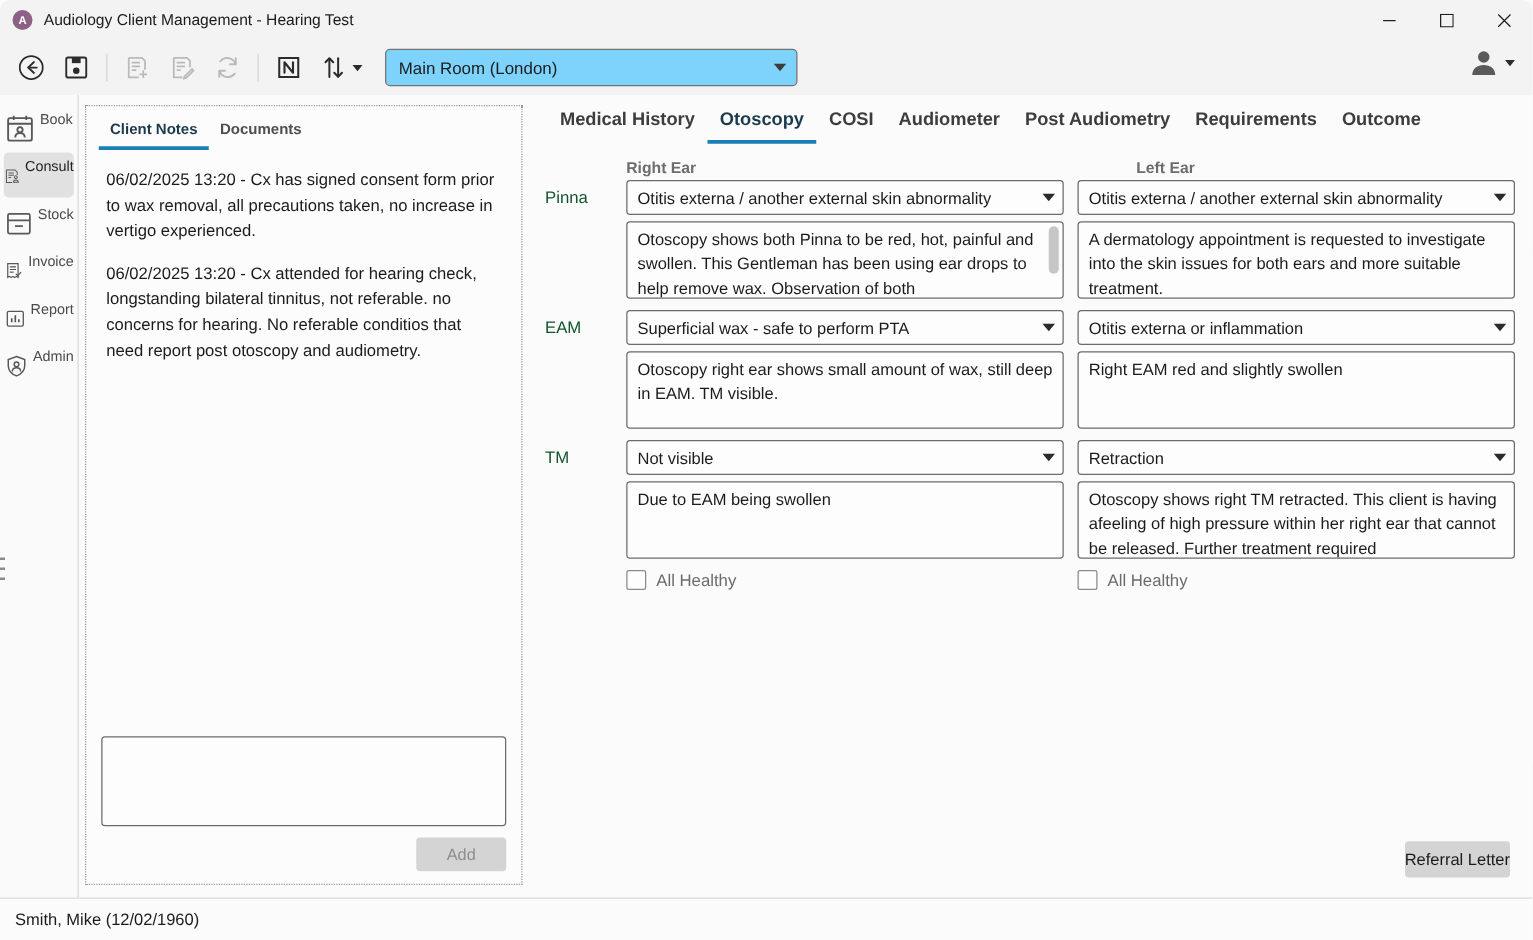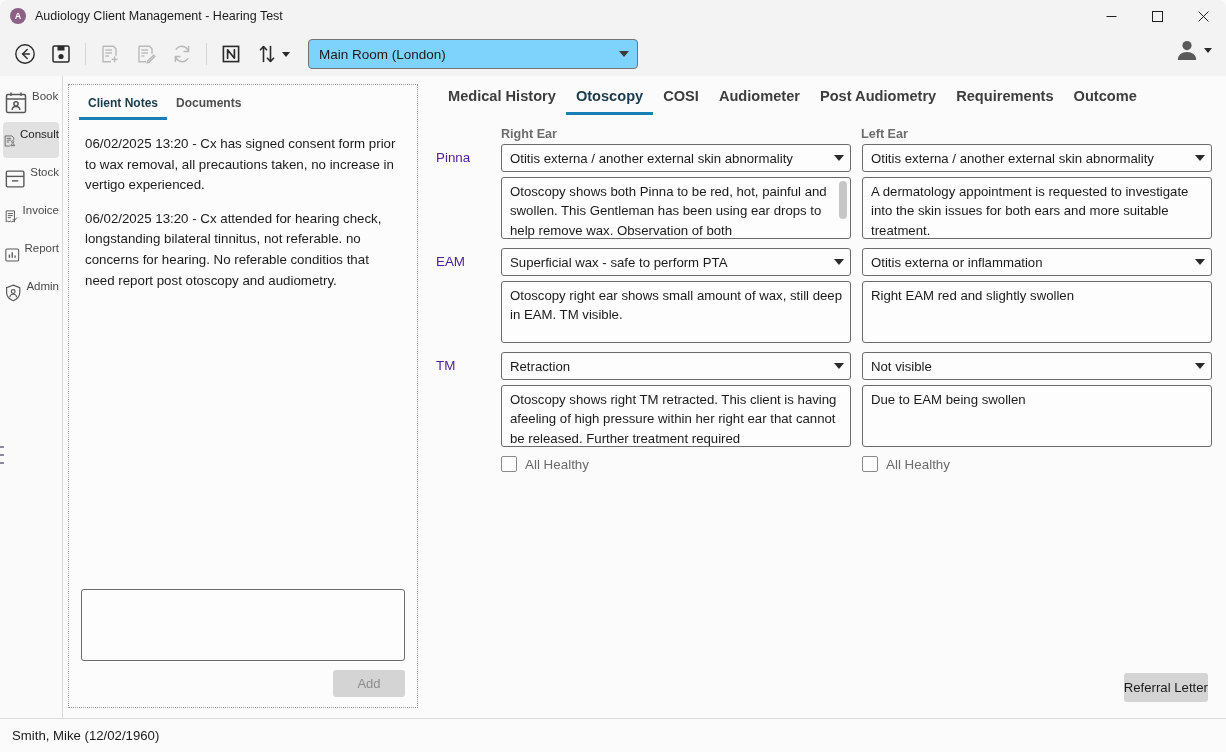--- a/index.html
+++ b/index.html
@@ -165,32 +165,32 @@
   .tab {
     font-size: 14.6px; font-weight: bold;
     color: #3d3d3d;
     padding: 4px 10px 8px 10px;
     border-bottom: 3px solid transparent;
     white-space: nowrap;
   }
   .tab.active { color: #1b3b4d; border-bottom-color: #1a7fb5; }
 
   .ear-headers {
-    display:flex; margin-top: 12px; padding-left: 65px;
+    display:flex; margin-top: 12px; padding-left: 65px; gap: 48px;
   }
   .ear-head {
     font-size: 12.6px; font-weight: bold; color: #6d6d6d;
   }
   .ear-head.right { width: 360px; }
 
   .rows { margin-top: 3px; }
   .row { display:flex; margin-bottom: 9px; }
   .row-label {
     width: 65px; min-width:65px;
-    font-size: 13.4px; color: #4c1d95;
+    font-size: 13.4px; color: #14532d;
     padding-top: 6px;
   }
   .col { width: 350px; }
   .col + .col { margin-left: 11px; }
 
   .sel {
     height: 26px;
     border: 1px solid #6b6b6b;
     border-radius: 3px;
     background: #fdfdfd;
@@ -511,34 +511,34 @@
             <div class="ta">
               <span>Right EAM red and slightly swollen</span>
             </div>
           </div>
         </div>
 
         <div class="row">
           <div class="row-label">TM</div>
           <div class="col">
             <div class="sel">
+              <span>Not visible</span>
+              <span class="caret"></span>
+            </div>
+            <div class="ta">
+              <span>Due to EAM being swollen</span>
+            </div>
+          </div>
+          <div class="col">
+            <div class="sel">
               <span>Retraction</span>
               <span class="caret"></span>
             </div>
             <div class="ta">
               <span>Otoscopy shows right TM retracted. This client is having afeeling of high pressure within her right ear that cannot be released. Further treatment required</span>
-            </div>
-          </div>
-          <div class="col">
-            <div class="sel">
-              <span>Not visible</span>
-              <span class="caret"></span>
-            </div>
-            <div class="ta">
-              <span>Due to EAM being swollen</span>
             </div>
           </div>
         </div>
 
         <div class="chk-row" style="padding-left:65px">
           <div class="chk-cell">
             <span class="chk-box"></span>
             <span class="chk-label">All Healthy</span>
           </div>
           <div class="chk-cell">

